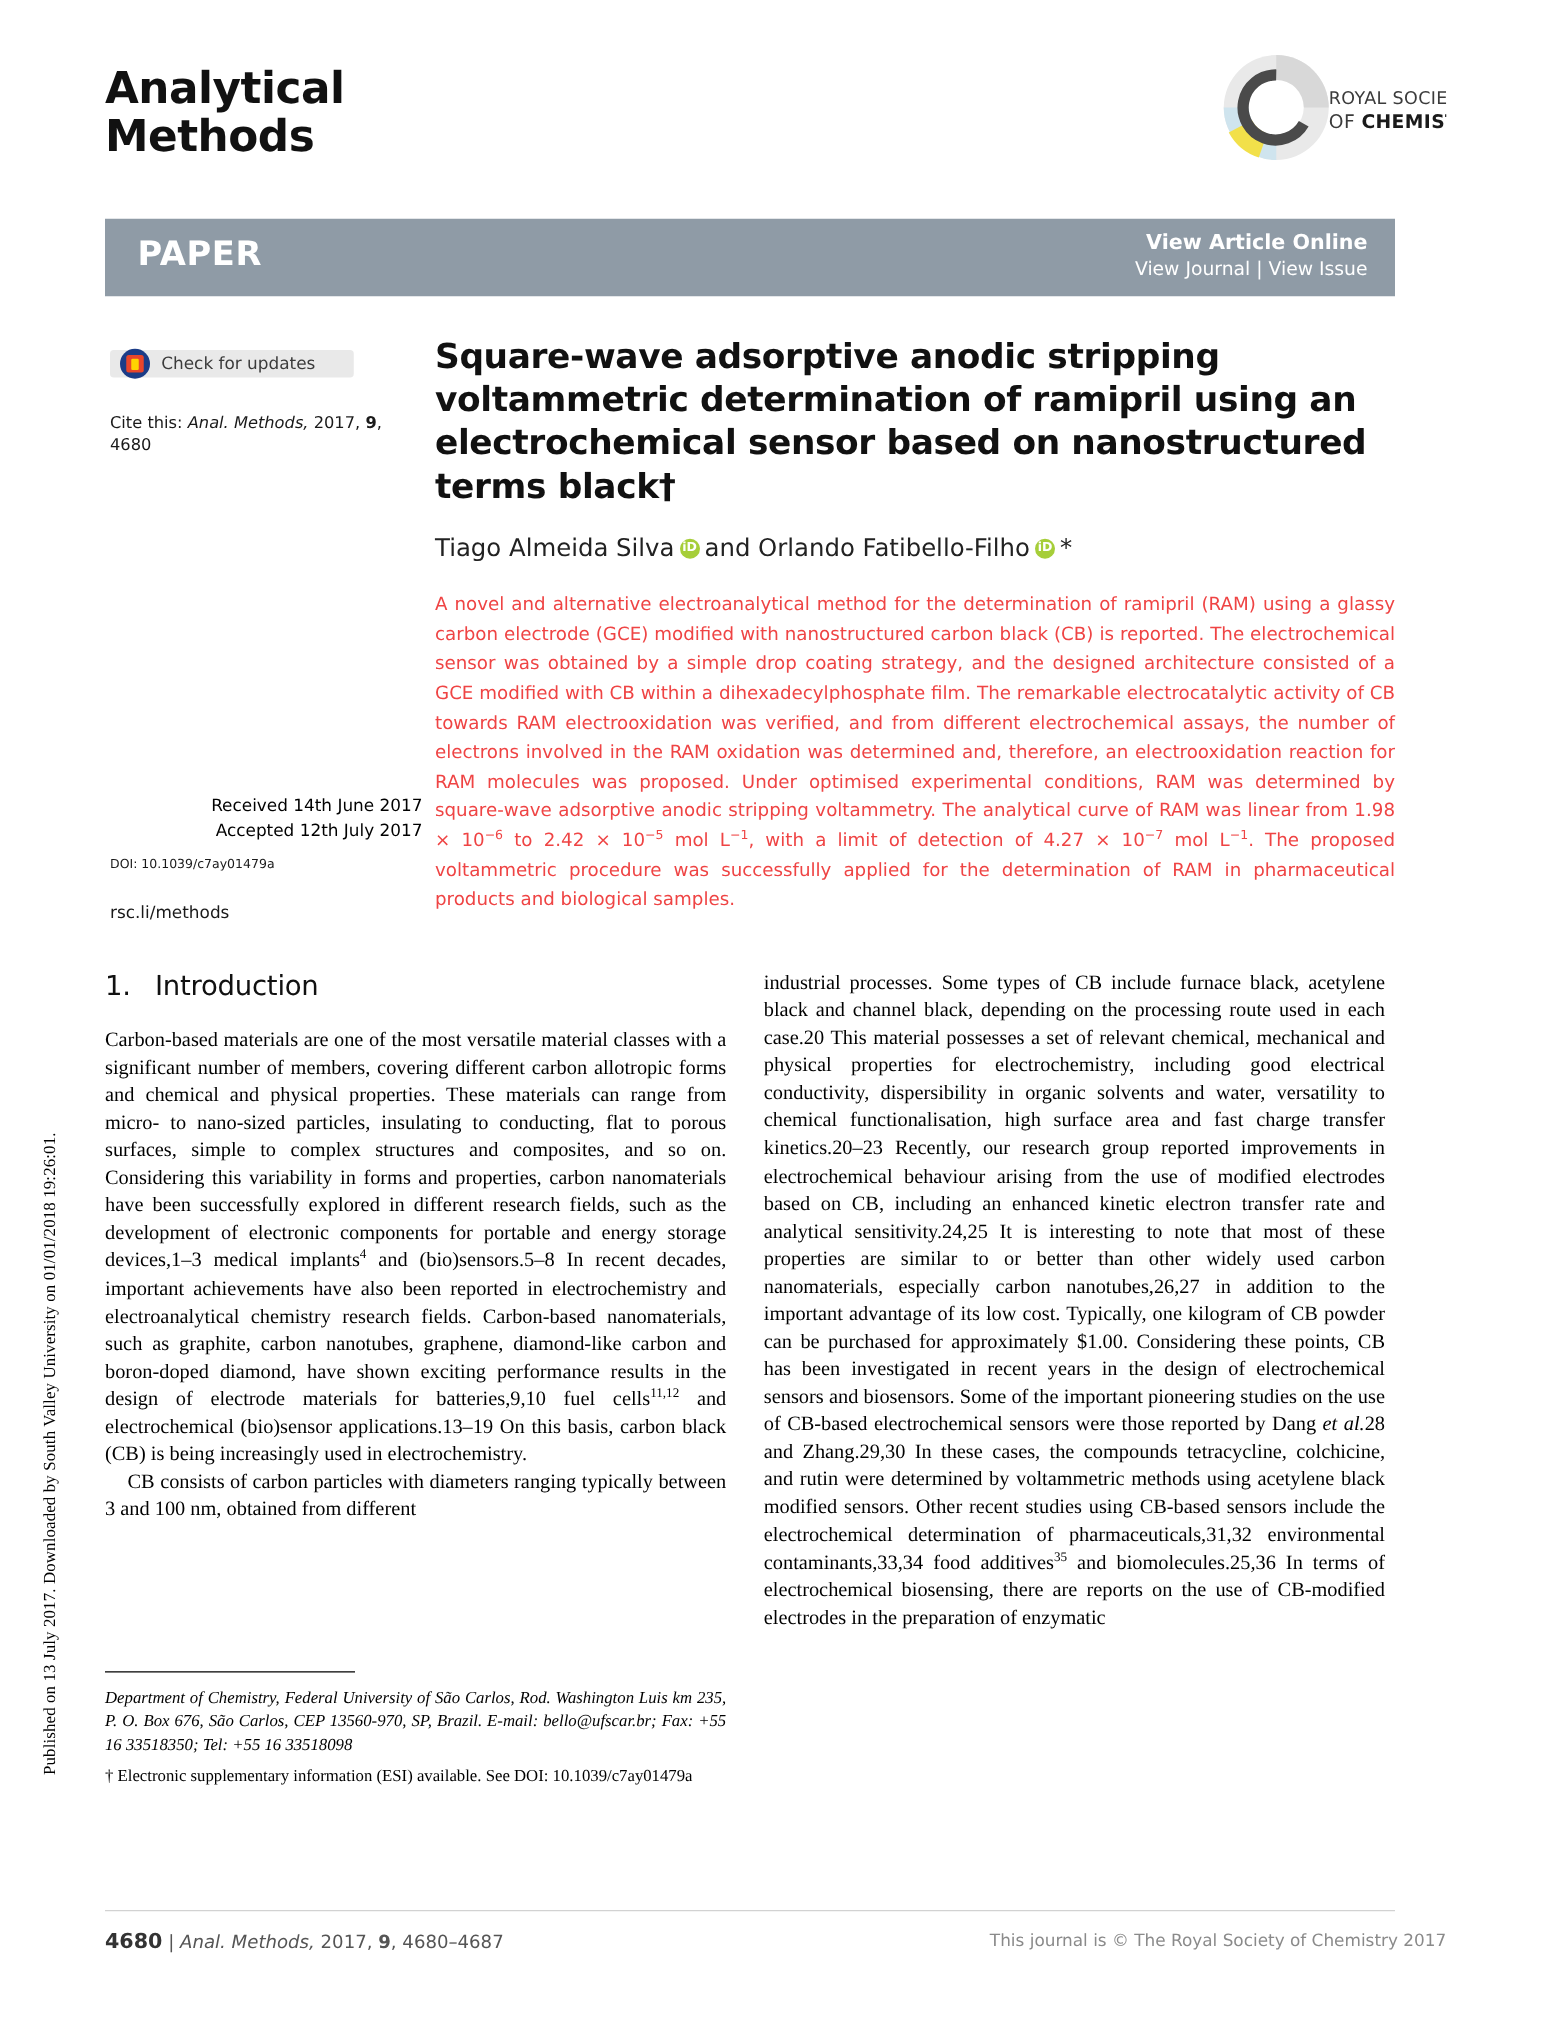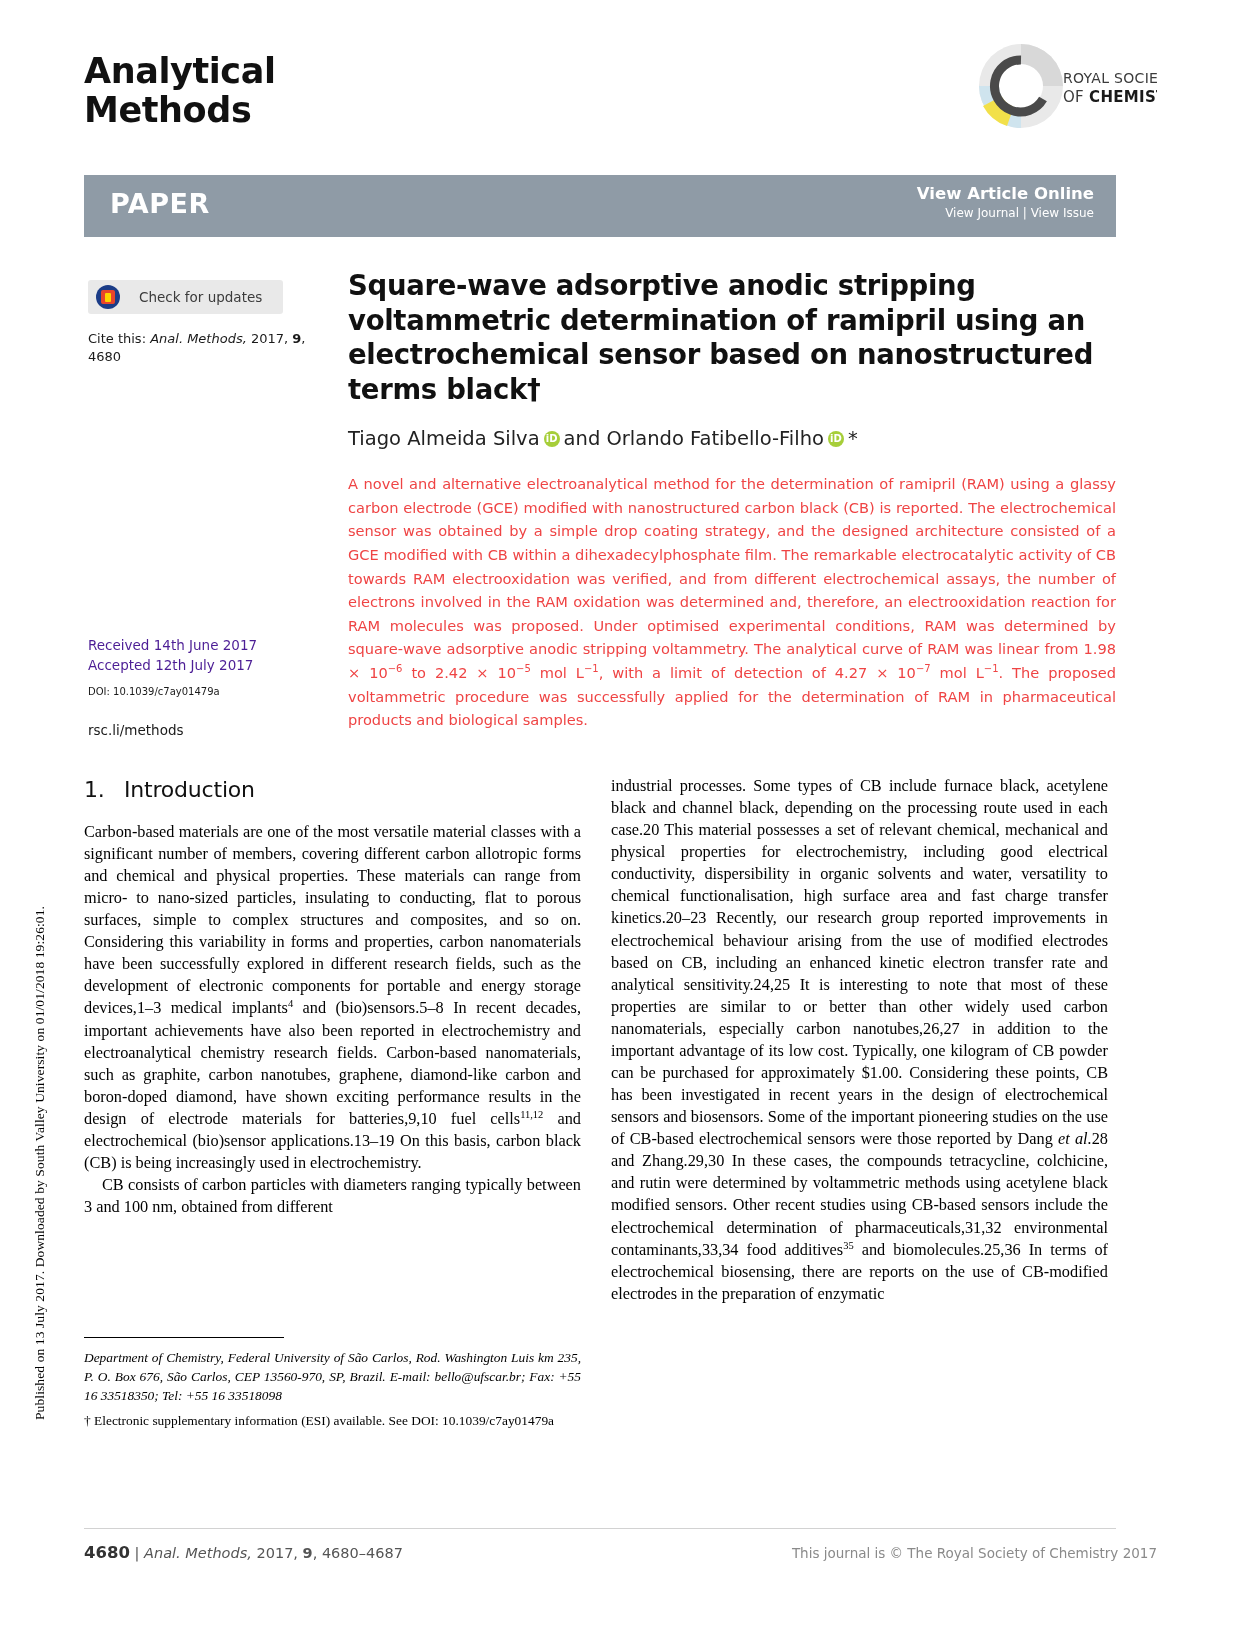--- a/index.html
+++ b/index.html
@@ -88,40 +88,39 @@
     text-align: right;
   }
   .paper-banner .view-online .main {
     font-size: 16.5px;
     font-weight: bold;
     color: #ffffff;
     font-family: "DejaVu Sans", sans-serif;
   }
   .paper-banner .view-online .sub {
     margin-top: 3px;
-    font-size: 12px;
+    font-size: 15px;
     color: #ffffff;
     font-family: "DejaVu Sans", sans-serif;
   }
   .paper-banner .view-online .sub span { color: #ffffff; }
 
   
   .check-updates {
     position: absolute;
     left: 88px;
     top: 280px;
     width: 195px;
-    height: 34px;
+    height: 22px;
     background: #e9e9e9;
     border-radius: 3px;
     display: flex;
     align-items: center;
     padding-left: 8px;
     box-sizing: border-box;
-    gap: 10px;
   }
   .check-updates .cu-icon {
     width: 24px;
     height: 24px;
     border-radius: 50%;
     background: #1b3c87;
     position: relative;
     flex: 0 0 auto;
     overflow: hidden;
   }
@@ -160,22 +159,23 @@
   .cite-this i { font-style: italic; }
   .cite-this b { font-weight: bold; }
 
   .dates {
     position: absolute;
     left: 88px;
     top: 636px;
     width: 250px;
     font-family: "DejaVu Sans", sans-serif;
     font-size: 13.5px;
-    color: #4c1d95;
+    color: #000000;
     line-height: 1.45;
+    text-align: right;
   }
   .doi-line {
     position: absolute;
     left: 88px;
     top: 686px;
     font-family: "DejaVu Sans", sans-serif;
     font-size: 10px;
     color: #1a1a1a;
   }
   .rsc-link {

